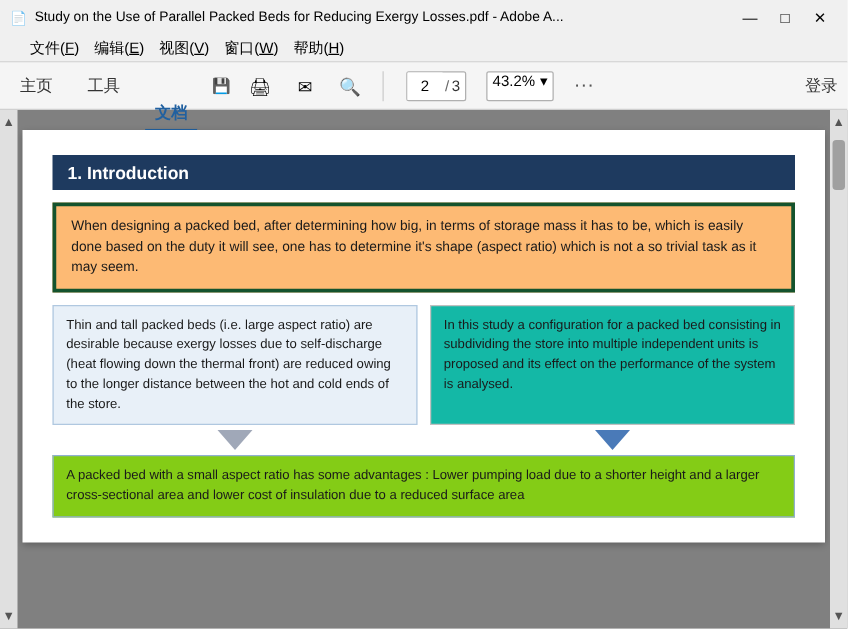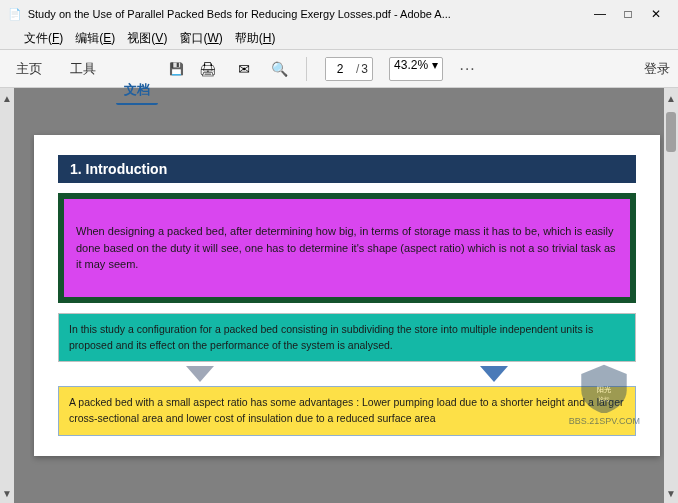--- a/index.html
+++ b/index.html
@@ -128,23 +128,23 @@
       color: white;
       font-size: 14px;
       font-weight: bold;
       padding: 6px 12px;
       margin-bottom: 10px;
       font-family: Arial, sans-serif;
     }
 
     
     .highlight-box {
-      background: #d946ef;
-      border: 6px solid #14532d;
-      padding: 24px 12px;
+      background: #fdba74;
+      border: 3px solid #14532d;
+      padding: 8px 12px;
       font-size: 11px;
       font-family: Arial, sans-serif;
       line-height: 1.5;
       margin-bottom: 10px;
       color: #1a1a1a;
     }
 
     
     .two-col {
       display: flex;
@@ -185,21 +185,21 @@
       border-right: 14px solid transparent;
       border-top: 16px solid #a0a8b8;
     }
     .arrow-down-blue {
       border-top-color: #4a7ab8;
     }
 
     
     .bottom-col {
       flex: 1;
-      background: #fde047;
+      background: #84cc16;
       border: 1px solid #90b0d0;
       padding: 8px 10px;
       font-size: 10.5px;
       font-family: Arial, sans-serif;
       line-height: 1.5;
       color: #1a1a1a;
     }
     .bottom-col-right {
       background: #e8f0f8;
       border: 1px solid #90b0d0;
@@ -266,60 +266,55 @@
 </div>
 
 <div class="content-area">
 
   <div class="scroll-left">
     <div class="nav-arrow">▲</div>
     <div style="flex:1"></div>
     <div class="nav-arrow">▼</div>
   </div>
 
-  <div style="flex:1;display:flex;justify-content:center;align-items:center;padding:8px 4px;overflow:hidden;margin-left:16px;">
+  <div style="flex:1;display:flex;justify-content:center;align-items:flex-start;padding:8px 4px;overflow:hidden;">
     <div class="pdf-page">
 
       <div class="section-header">
         <span>1. Introduction</span>
       </div>
 
       <div class="highlight-box">
         <span>When designing a packed bed, after  determining  how big, in terms of storage mass it has to be, which is easily done based on the duty it will see, one has to determine it's shape (aspect ratio)  which is not a so trivial task as it may seem.</span>
       </div>
 
       <div class="two-col">
+        <div class="col-box">
+          <span>Thin and tall packed beds  (i.e. large aspect ratio) are desirable  because exergy losses due to self-discharge (heat flowing down the thermal front) are reduced owing to the longer distance between the hot and cold ends of the store.</span>
+        </div>
         <div class="col-box col-right">
           <span>In this study a configuration for a packed bed consisting in subdividing the store into multiple independent units is proposed and its effect on the performance of the system is analysed.</span>
         </div>
       </div>
 
       <div class="arrow-row">
         <div class="arrow-col">
           <div class="arrow-down"></div>
         </div>
         <div class="arrow-col">
           <div class="arrow-down arrow-down-blue"></div>
         </div>
       </div>
 
       <div class="two-col">
         <div class="bottom-col">
           <span>A packed bed with a small aspect ratio has some advantages : Lower pumping load due to a shorter height and a larger cross-sectional area and lower cost of insulation due to a reduced surface area</span>
         </div>
       </div>
 
-      <div class="watermark">
-        <svg class="watermark-shield" viewBox="0 0 60 55">
-          <path d="M30 2 L55 12 L55 30 C55 43 43 52 30 56 C17 52 5 43 5 30 L5 12 Z" fill="#1a3a5f" opacity="0.7"></path>
-          <text x="30" y="32" text-anchor="middle" fill="white" font-size="8" font-family="Arial">阳光</text>
-          <text x="30" y="42" text-anchor="middle" fill="white" font-size="6" font-family="Arial">论坛</text>
-        </svg>
-        <div class="watermark-text">BBS.21SPV.COM</div>
-      </div>
 
     </div>
   </div>
 
   <div class="scroll-right">
     <div class="nav-arrow">▲</div>
     <div class="scroll-thumb"></div>
     <div style="flex:1"></div>
     <div class="nav-arrow">▼</div>
   </div>

